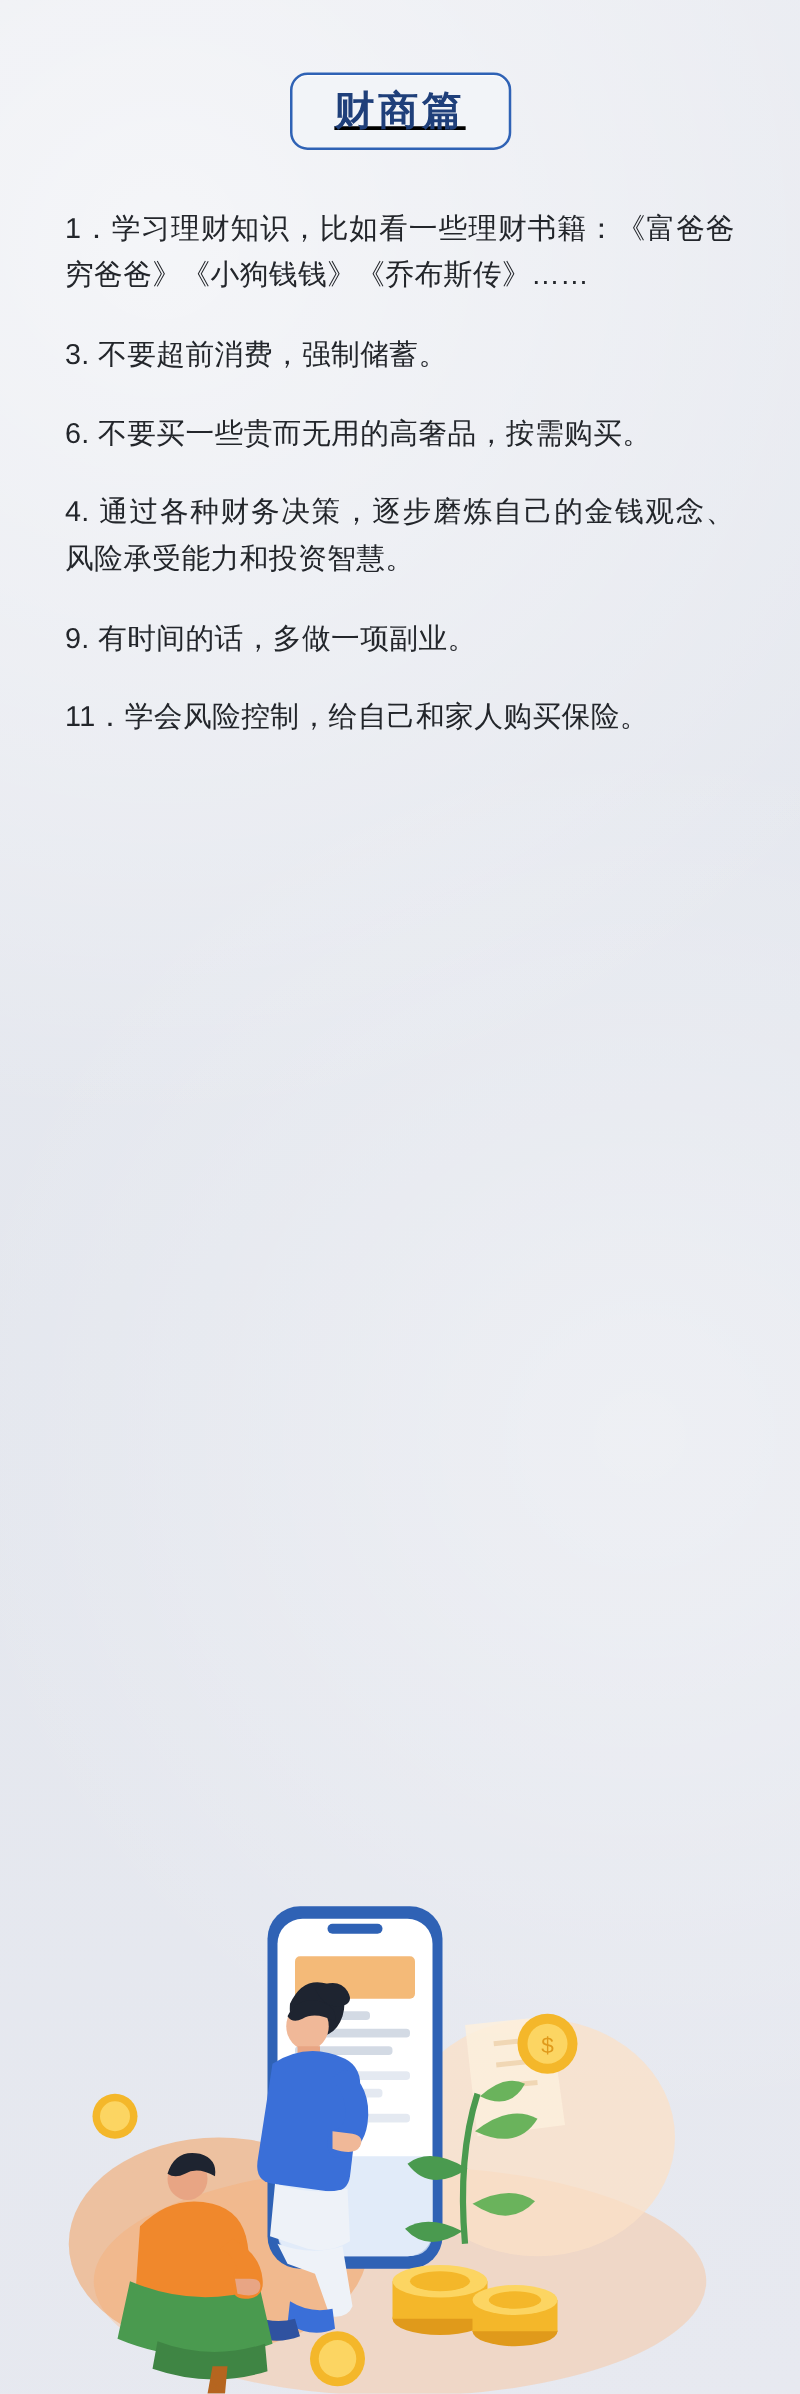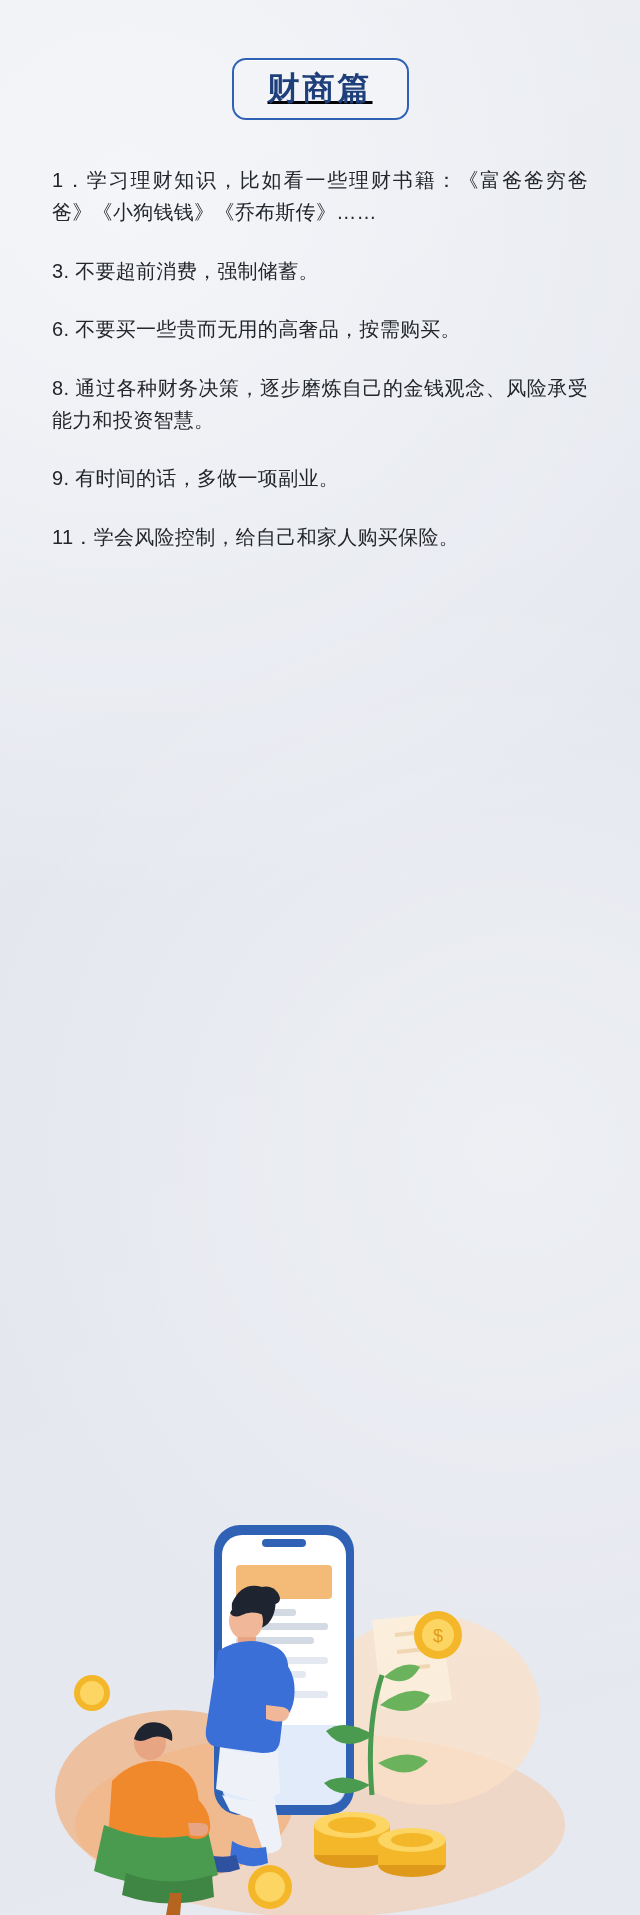--- a/index.html
+++ b/index.html
@@ -40,21 +40,21 @@
     font-size: 32px;
     font-weight: bold;
     color: #1f3f7a;
     letter-spacing: 3px;
     line-height: 1;
   }
   .content {
     padding: 44px 52px 0 52px;
   }
   .para {
-    font-size: 20px;
+    font-size: 23px;
     line-height: 1.62;
     color: #23262b;
     margin: 0 0 26px 0;
     text-align: justify;
     letter-spacing: 0.3px;
   }
   .illus {
     position: absolute;
     left: 0;
     bottom: 0;
@@ -70,21 +70,21 @@
   <div class="title-wrap">
     <div class="title-box">
       <div class="title-text">财商篇</div>
     </div>
   </div>
 
   <div class="content">
     <p class="para">1．学习理财知识，比如看一些理财书籍：《富爸爸穷爸爸》《小狗钱钱》《乔布斯传》……</p>
     <p class="para">3. 不要超前消费，强制储蓄。</p>
     <p class="para">6. 不要买一些贵而无用的高奢品，按需购买。</p>
-    <p class="para">8. 通过各种财务决策，逐步磨炼自己的金钱观念、风险承受能力和投资智慧。</p>
+    <p class="para">4. 通过各种财务决策，逐步磨炼自己的金钱观念、风险承受能力和投资智慧。</p>
     <p class="para">9. 有时间的话，多做一项副业。</p>
     <p class="para">11．学会风险控制，给自己和家人购买保险。</p>
   </div>
 
   <svg class="illus" viewBox="0 0 640 420">
 
     <ellipse cx="320" cy="330" rx="245" ry="92" fill="#f6c9a6" opacity="0.55"></ellipse>
     <ellipse cx="430" cy="215" rx="110" ry="95" fill="#fbe0c7" opacity="0.75"></ellipse>
     <ellipse cx="175" cy="300" rx="120" ry="85" fill="#f3a05e" opacity="0.55"></ellipse>
 

